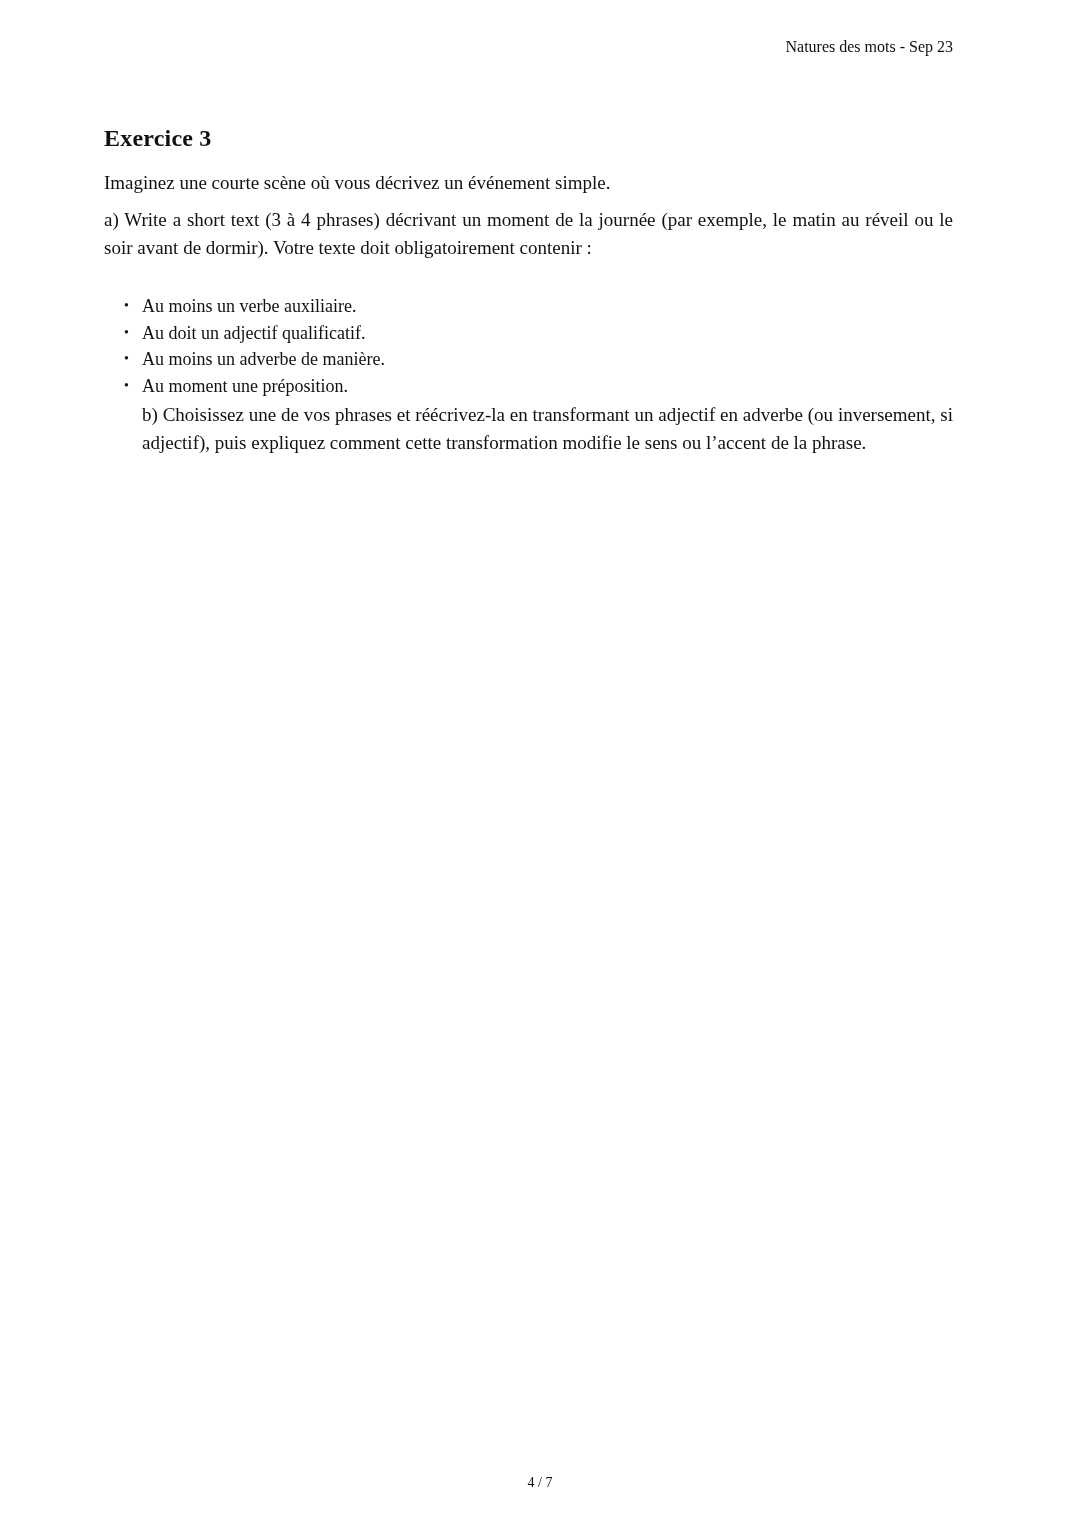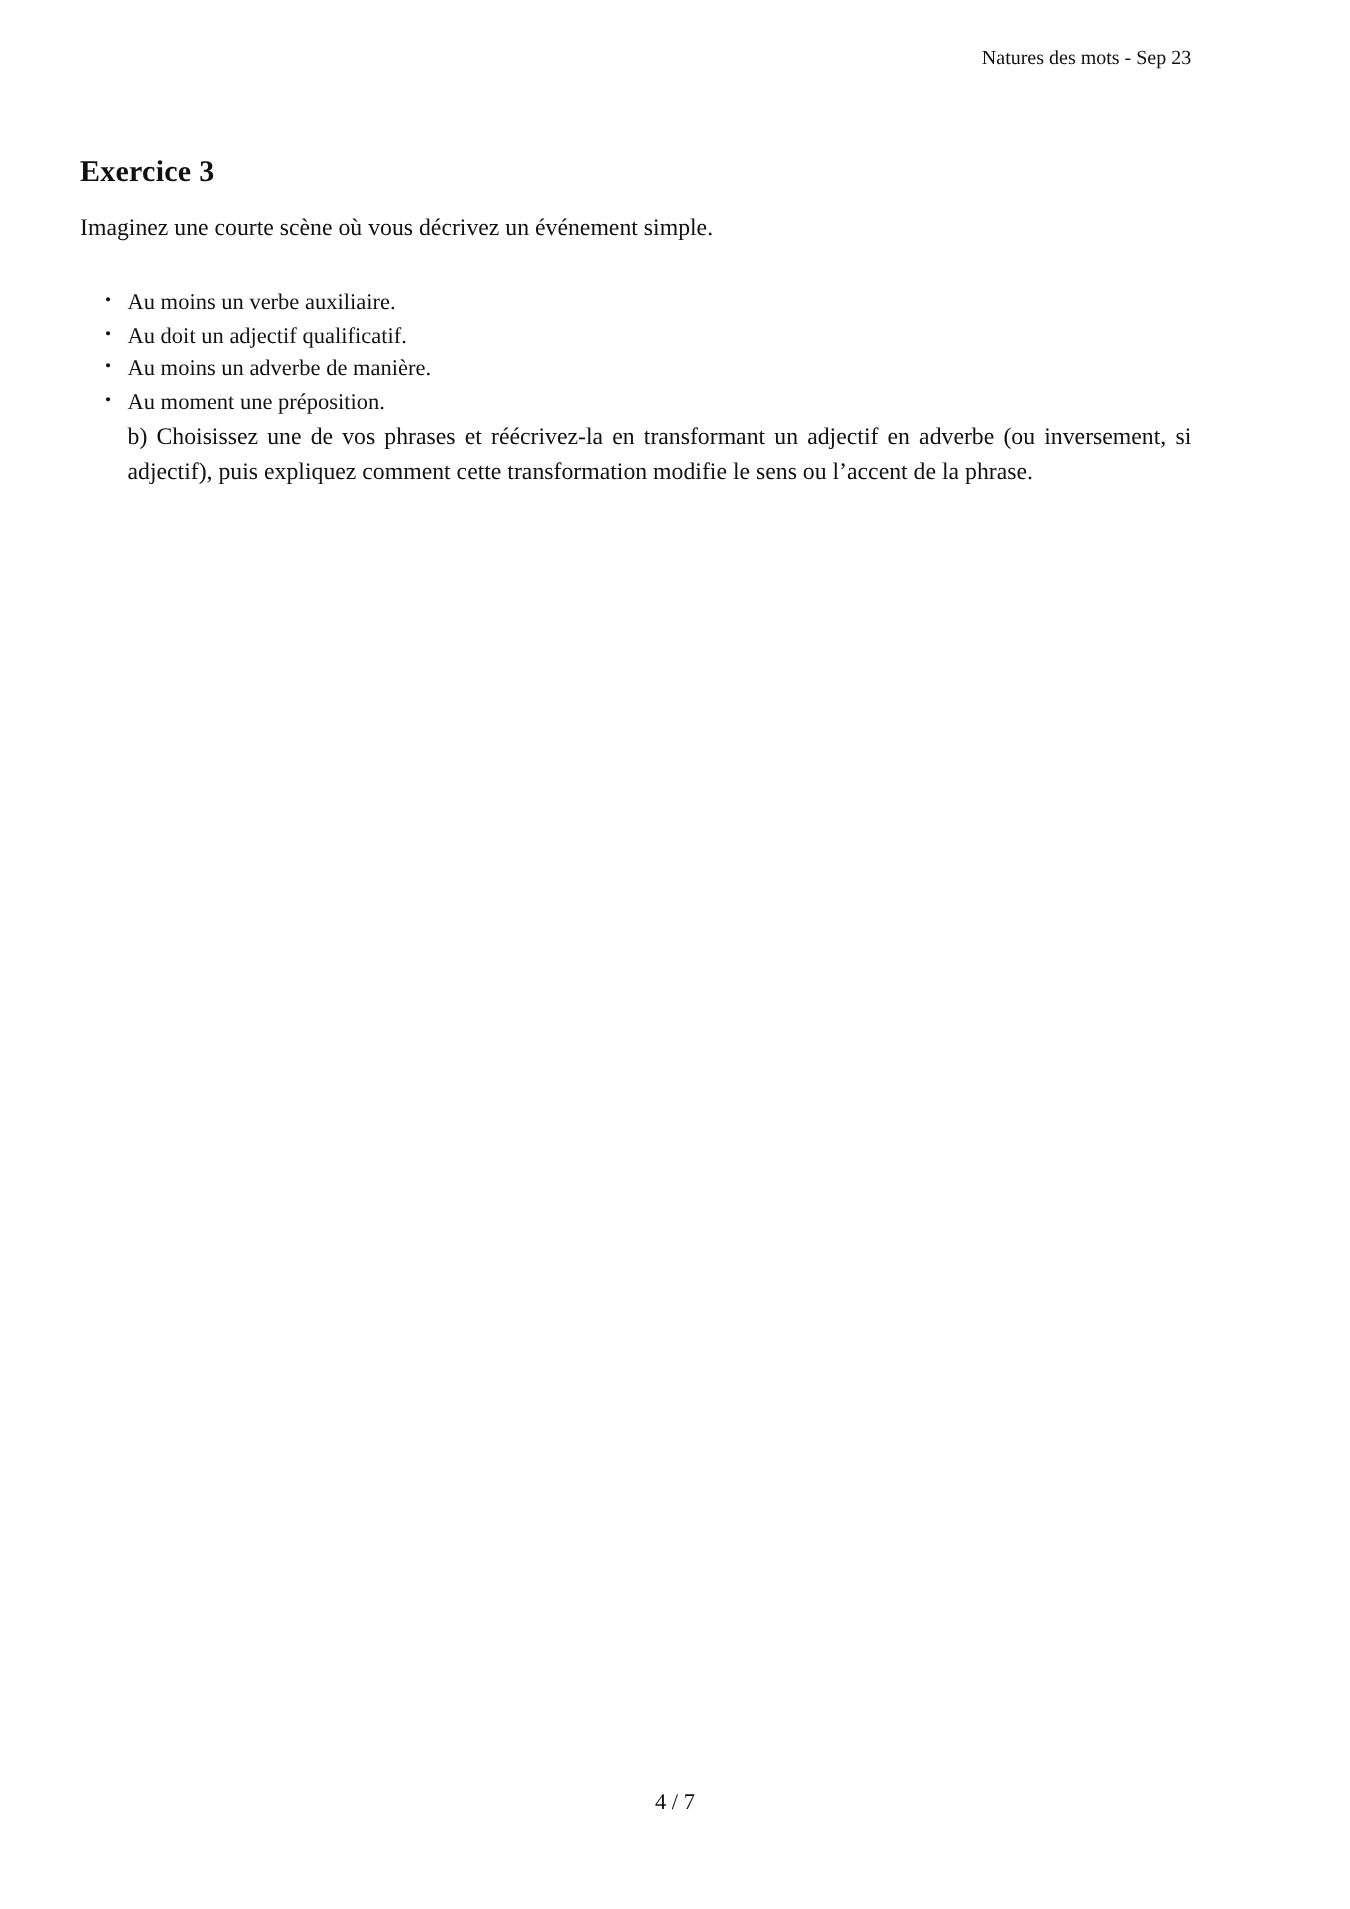--- a/index.html
+++ b/index.html
@@ -11,21 +11,21 @@
     height: 1527px;
     position: relative;
     font-family: "Liberation Serif", "DejaVu Serif", serif;
     color: #111111;
     overflow: hidden;
   }
   .page {
     position: relative;
     width: 1080px;
     height: 1527px;
-    padding: 36px 127px 0 64px;
+    padding: 36px 127px 0 104px;
   }
   .running-header {
     text-align: right;
     font-size: 16px;
     line-height: 21px;
     color: #111111;
   }
   .exercise-heading {
     margin-top: 67px;
     font-size: 24px;
@@ -63,39 +63,40 @@
     line-height: 26.5px;
   }
   .part-b-para {
     margin-left: 38px;
     margin-top: 2px;
     line-height: 27.5px;
   }
   .page-footer {
     position: absolute;
     left: 0;
-    top: 1429px;
+    top: 1471px;
     width: 1080px;
     text-align: center;
-    font-size: 18px;
+    font-size: 14px;
     line-height: 24px;
     font-family: Liberation Serif, serif;
   }
 </style>
 </head>
 <body>
 
 <div class="page">
 
   <div class="running-header">Natures des mots - Sep 23</div>
 
   <h1 class="exercise-heading">Exercice 3</h1>
 
   <p class="para intro-para">Imaginez une courte scène où vous décrivez un événement simple.</p>
 
+  <p class="para part-a-para">a) Write a short text (3 à 4 phrases) décrivant un moment de la journée (par exemple, le matin au réveil ou le soir avant de dormir). Votre texte doit obligatoirement contenir :</p>
 
   <ul class="bullet-list">
     <li>
       <span class="bullet-dot">•</span>
       <span>Au moins un verbe auxiliaire.</span>
     </li>
     <li>
       <span class="bullet-dot">•</span>
       <span>Au doit un adjectif qualificatif.</span>
     </li>

